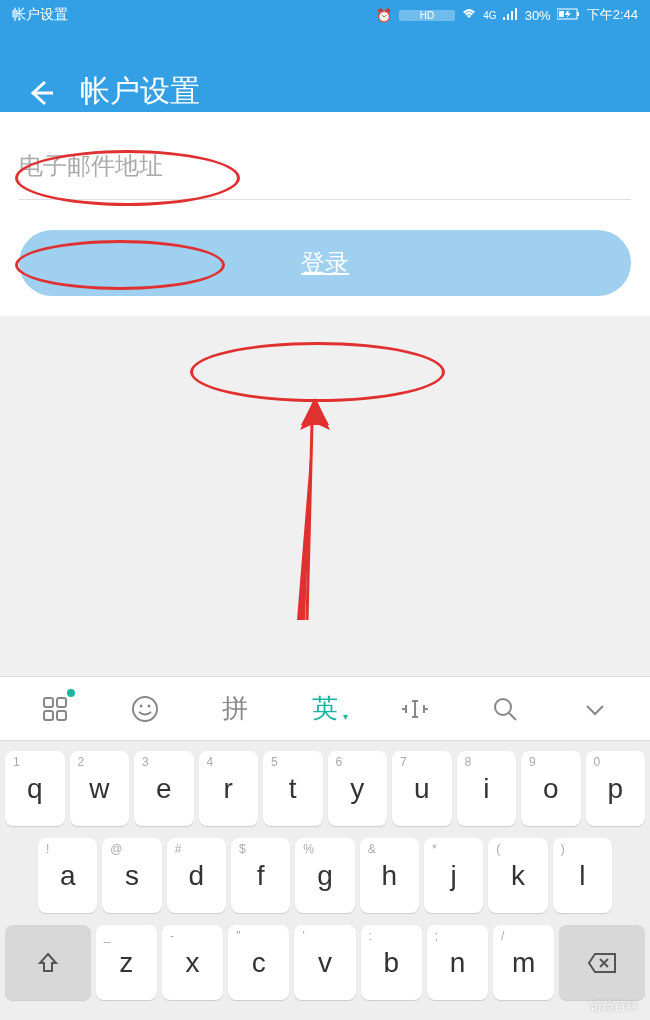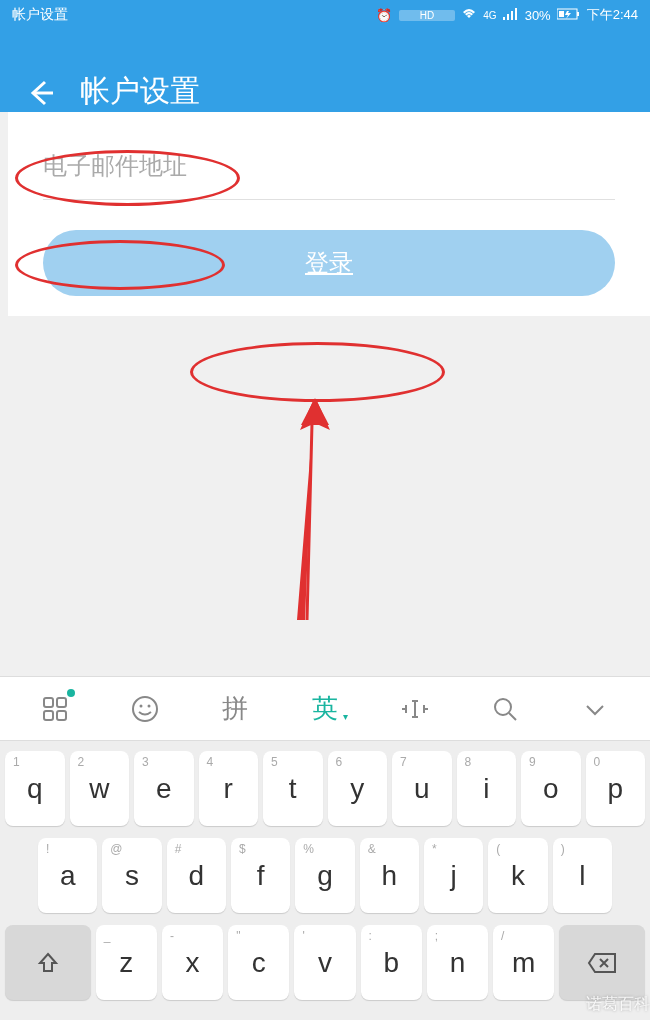--- a/index.html
+++ b/index.html
@@ -6,21 +6,21 @@
     body { width: 650px; height: 1020px; background: #f0f0f0; position: relative; overflow: hidden; }
     
     .status-bar { height: 30px; background: #33a0e6; color: white; display: flex; justify-content: space-between; align-items: center; padding: 0 12px; font-size: 14px; }
     .status-right { display: flex; align-items: center; gap: 6px; }
     .status-right span { font-size: 13px; }
     
     .header { height: 82px; background: #33a0e6; display: flex; align-items: flex-end; padding: 0 25px; gap: 25px; }
     .header-title { color: white; font-size: 30px; font-weight: 400; }
     .back-arrow { color: white; }
     
-    .content { background: white; padding: 20px 35px; margin-left: 8px; }
+    .content { background: white; padding: 20px 19px; }
     .input-group { position: relative; height: 68px; display: flex; align-items: center; border-bottom: 1px solid #e0e0e0; }
     .input-field { width: 100%; border: none; font-size: 24px; color: #999; outline: none; background: transparent; }
     .input-field::placeholder { color: #aaa; }
     .eye-icon { position: absolute; right: 15px; color: #33a0e6; }
     
     .login-btn { width: 100%; height: 66px; margin-top: 30px; background: #a0d0f0; border: none; border-radius: 33px; color: white; font-size: 24px; cursor: pointer; position: relative; text-decoration: underline; }
     
     .annotation { position: absolute; border: 3px solid #e03030; border-radius: 50%; pointer-events: none; z-index: 10; }
     .ann1 { left: 15px; top: 150px; width: 225px; height: 56px; }
     .ann2 { left: 15px; top: 240px; width: 210px; height: 50px; }
@@ -35,21 +35,21 @@
     .kb-tool-badge::before { content: ''; position: absolute; top: 5px; right: 5px; width: 8px; height: 8px; background: #1ab5a0; border-radius: 50%; }
     
     .kb-rows { padding: 10px 5px 8px; }
     .kb-row { display: flex; gap: 5px; margin-bottom: 12px; justify-content: center; }
     .kb-key { background: white; border-radius: 8px; height: 75px; flex: 1; display: flex; flex-direction: column; align-items: center; justify-content: center; position: relative; box-shadow: 0 1px 1px rgba(0,0,0,0.15); cursor: pointer; }
     .kb-key-main { font-size: 28px; color: #333; }
     .kb-key-sub { position: absolute; top: 4px; left: 8px; font-size: 12px; color: #aaa; }
     .kb-row2 { padding: 0 33px; }
     .kb-key-shift { background: #d8d8d8; }
     
-    .watermark { position: absolute; bottom: 5px; right: 0; font-size: 16px; color: rgba(255,255,255,0.85); z-index: 20; text-shadow: 0 0 3px rgba(0,0,0,0.3); }
+    .watermark { position: absolute; bottom: 5px; right: 12px; font-size: 12px; color: rgba(255,255,255,0.85); z-index: 20; text-shadow: 0 0 3px rgba(0,0,0,0.3); }
   </style>
 </head>
 <body>
 
 <div class="status-bar">
   <span>帐户设置</span>
   <div class="status-right">
     <span>⏰</span>
     <span style="background:rgba(255,255,255,0.3);padding:0 21px;border-radius:2px;font-size:10px;">HD</span>
     <span>

